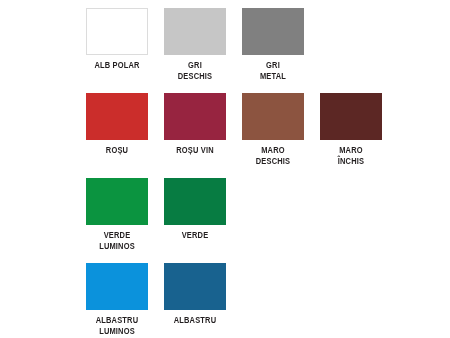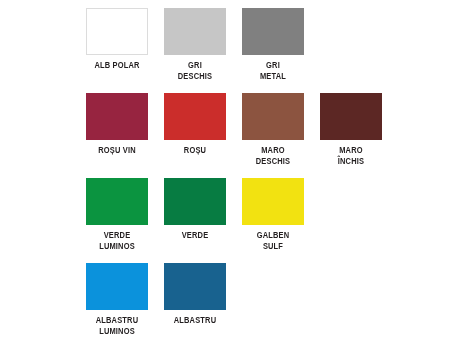--- a/index.html
+++ b/index.html
@@ -81,26 +81,26 @@
       </div>
       <div class="swatch-cell">
         <span class="swatch-chip" style="background-color: rgb(128, 128, 128);"></span>
         <span class="swatch-label">GRI
 METAL</span>
       </div>
     </div>
 
     <div class="swatch-row">
       <div class="swatch-cell">
+        <span class="swatch-chip" style="background-color: rgb(203, 45, 43);"></span>
+        <span class="swatch-label">ROȘU</span>
+      </div>
+      <div class="swatch-cell">
         <span class="swatch-chip" style="background-color: rgb(151, 36, 64);"></span>
         <span class="swatch-label">ROȘU VIN</span>
-      </div>
-      <div class="swatch-cell">
-        <span class="swatch-chip" style="background-color: rgb(203, 45, 43);"></span>
-        <span class="swatch-label">ROȘU</span>
       </div>
       <div class="swatch-cell">
         <span class="swatch-chip" style="background-color: rgb(140, 84, 64);"></span>
         <span class="swatch-label">MARO
 DESCHIS</span>
       </div>
       <div class="swatch-cell">
         <span class="swatch-chip" style="background-color: rgb(92, 39, 36);"></span>
         <span class="swatch-label">MARO
 ÎNCHIS</span>
@@ -110,25 +110,20 @@
     <div class="swatch-row">
       <div class="swatch-cell">
         <span class="swatch-chip" style="background-color: rgb(11, 148, 64);"></span>
         <span class="swatch-label">VERDE
 LUMINOS</span>
       </div>
       <div class="swatch-cell">
         <span class="swatch-chip" style="background-color: rgb(7, 124, 66);"></span>
         <span class="swatch-label">VERDE</span>
       </div>
-      <div class="swatch-cell">
-        <span class="swatch-chip" style="background-color: rgb(242, 226, 17);"></span>
-        <span class="swatch-label">GALBEN
-SULF</span>
-      </div>
     </div>
 
     <div class="swatch-row">
       <div class="swatch-cell">
         <span class="swatch-chip" style="background-color: rgb(11, 146, 220);"></span>
         <span class="swatch-label">ALBASTRU
 LUMINOS</span>
       </div>
       <div class="swatch-cell">
         <span class="swatch-chip" style="background-color: rgb(24, 98, 143);"></span>

